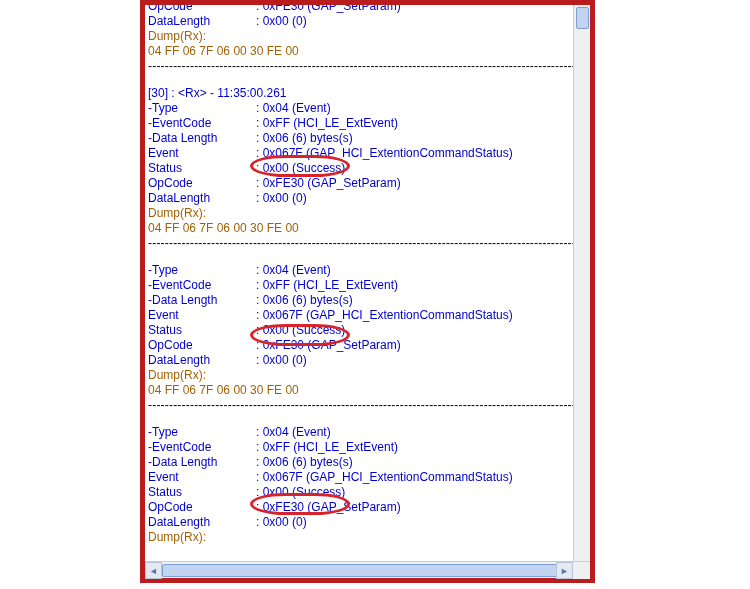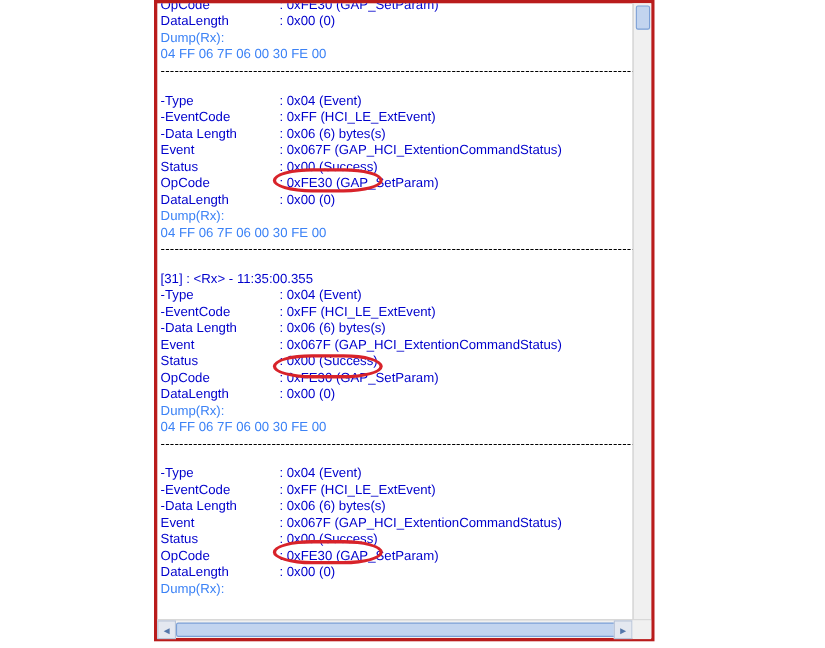--- a/index.html
+++ b/index.html
@@ -17,21 +17,21 @@
       width: 750px;
       height: 589px;
       background: #fff;
     }
     .frame {
       position: absolute;
       left: 140px;
       top: 0;
       width: 455px;
       height: 583px;
-      border: 3px solid #b91c1c;
+      border: 5px solid #b91c1c;
       background: #fff;
     }
     .scroll-v {
       position: absolute;
       right: 0;
       top: 0;
       width: 17px;
       height: calc(100% - 17px);
       background: #f0f0f0;
       border-left: 1px solid #ccc;
@@ -92,21 +92,21 @@
       position: absolute;
       left: 3px;
       top: 0;
       width: 430px;
       height: 564px;
       overflow: hidden;
       line-height: 1.25;
       white-space: nowrap;
     }
     .blue { color: #0000cc; }
-    .black { color: #3b82f6; }
+    .black { color: #a16207; }
     .row { display: flex; }
     .lbl { display: inline-block; width: 108px; }
     .sep { letter-spacing: 0.2px; color: #000; overflow: hidden; width: 430px; }
     .circle {
       position: absolute;
       width: 100px;
       height: 22px;
       border: 3px solid #d8232a;
       border-radius: 50% / 70%;
       pointer-events: none;
@@ -166,20 +166,21 @@
       </div>
       <div class="row blue">
         <span class="lbl"> DataLength</span>
         <span>: 0x00 (0)</span>
       </div>
       <div class="black">Dump(Rx):</div>
       <div class="black">04 FF 06 7F 06 00 30 FE 00</div>
       <div class="sep">--------------------------------------------------------------------------------------------------------</div>
 
       <div style="height:12px"></div>
+      <div class="blue">[30] : &lt;Rx&gt; - 11:35:00.261</div>
       <div class="row blue">
           <span class="lbl">-Type</span>
           <span>: 0x04 (Event)</span>
         </div>
       <div class="row blue">
           <span class="lbl">-EventCode</span>
           <span>: 0xFF (HCI_LE_ExtEvent)</span>
         </div>
       <div class="row blue">
           <span class="lbl">-Data Length</span>
@@ -199,21 +200,20 @@
         </div>
       <div class="row blue">
           <span class="lbl"> DataLength</span>
           <span>: 0x00 (0)</span>
         </div>
       <div class="black">Dump(Rx):</div>
       <div class="black">04 FF 06 7F 06 00 30 FE 00</div>
       <div class="sep">--------------------------------------------------------------------------------------------------------</div>
 
       <div style="height:12px"></div>
-      <div class="blue">[31] : &lt;Rx&gt; - 11:35:00.355</div>
       <div class="row blue">
           <span class="lbl">-Type</span>
           <span>: 0x04 (Event)</span>
         </div>
       <div class="row blue">
           <span class="lbl">-EventCode</span>
           <span>: 0xFF (HCI_LE_ExtEvent)</span>
         </div>
       <div class="row blue">
           <span class="lbl">-Data Length</span>

